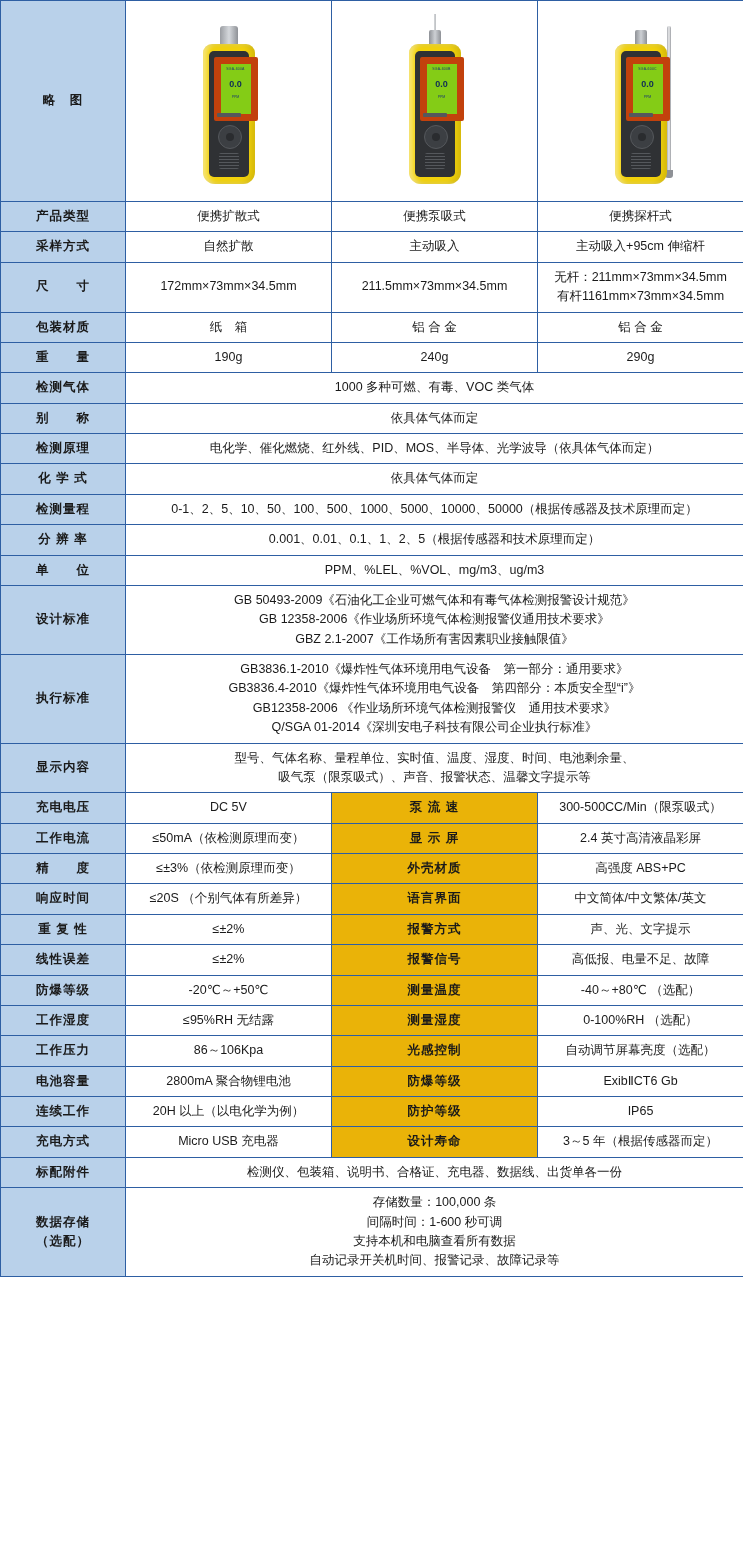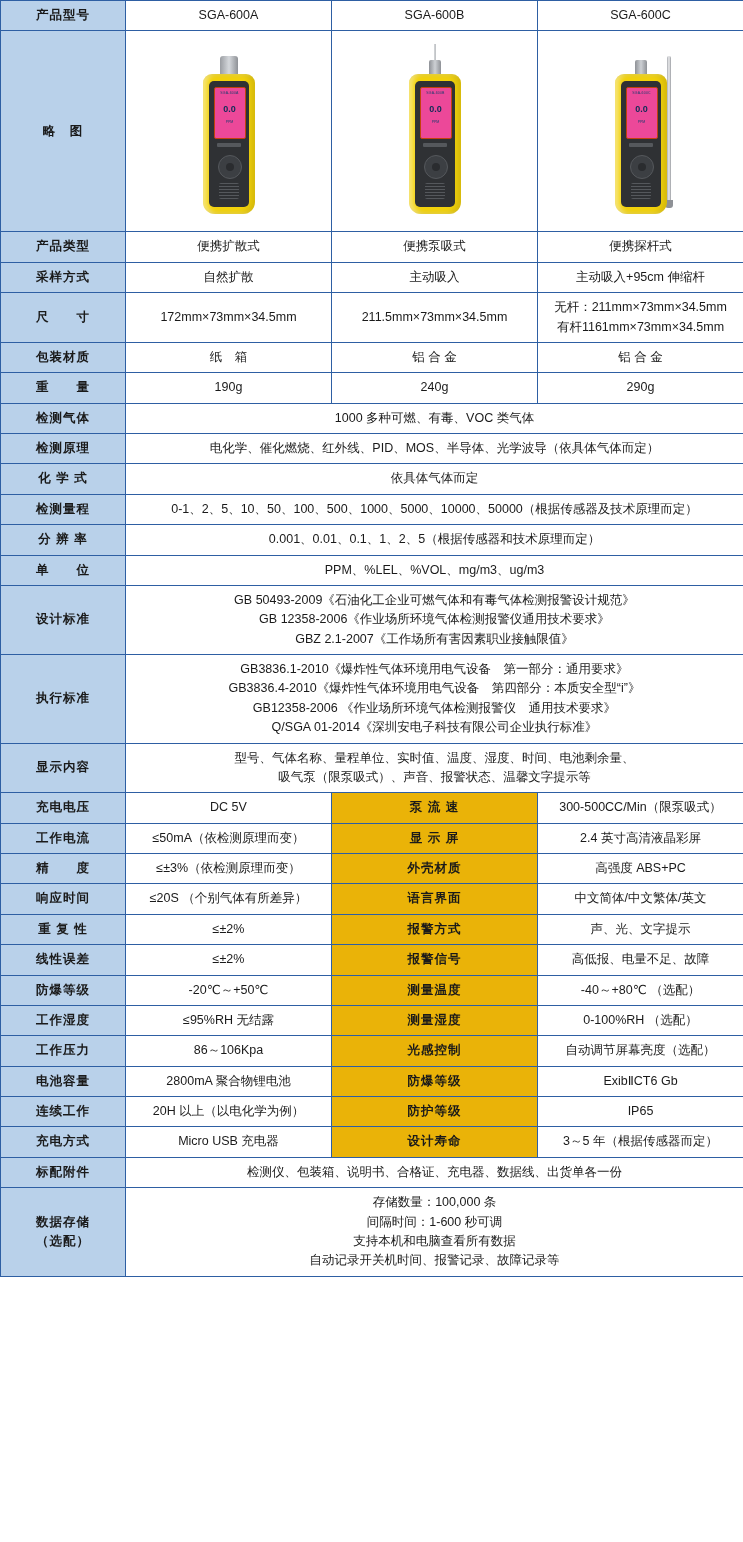--- a/index.html
+++ b/index.html
@@ -72,22 +72,22 @@
   }
   .face{
     position:absolute;left:6px;top:7px;
     width:40px;height:126px;
     background:#2f3134;
     border-radius:5px;
   }
   .screen{
     position:absolute;left:5px;top:6px;
     width:30px;height:50px;
-    background:#ec4899;
-    border:1px solid #c2410c;
+    background:#84cc16;
+    border:7px solid #c2410c;
     border-radius:2px;
     overflow:hidden;
   }
   .screen .stitle{
     font-size:3.5px;color:#1d3c6e;text-align:center;margin-top:3px;letter-spacing:.2px;
   }
   .screen .sval{
     font-size:9px;color:#0f2d57;text-align:center;margin-top:6px;font-weight:bold;
   }
   .screen .sunit{
@@ -141,26 +141,20 @@
 <div id="sheet">
   <table class="spec">
     <colgroup>
       <col style="width:125px">
       <col style="width:206px">
       <col style="width:206px">
       <col style="width:206px">
     </colgroup>
     <tbody>
 
-      <tr>
-        <td class="lbl">产品型号</td>
-        <td class="ctr">SGA-600A</td>
-        <td class="ctr">SGA-600B</td>
-        <td class="ctr">SGA-600C</td>
-      </tr>
 
       <tr>
         <td class="lbl">略　图</td>
         <td class="devcell">
           <div class="device">
             <div class="capA"></div>
             <div class="body">
               <div class="face">
                 <div class="screen">
                   <div class="stitle">SGA-600A</div>
@@ -249,20 +243,24 @@
         <td class="ctr">190g</td>
         <td class="ctr">240g</td>
         <td class="ctr">290g</td>
       </tr>
 
       <tr>
         <td class="lbl">检测气体</td>
         <td class="val" colspan="3">1000 多种可燃、有毒、VOC 类气体</td>
       </tr>
 
+      <tr>
+        <td class="lbl">别　　称</td>
+        <td class="val" colspan="3">依具体气体而定</td>
+      </tr>
 
       <tr>
         <td class="lbl">检测原理</td>
         <td class="val" colspan="3">电化学、催化燃烧、红外线、PID、MOS、半导体、光学波导（依具体气体而定）</td>
       </tr>
 
       <tr>
         <td class="lbl">化 学 式</td>
         <td class="val" colspan="3">依具体气体而定</td>
       </tr>

